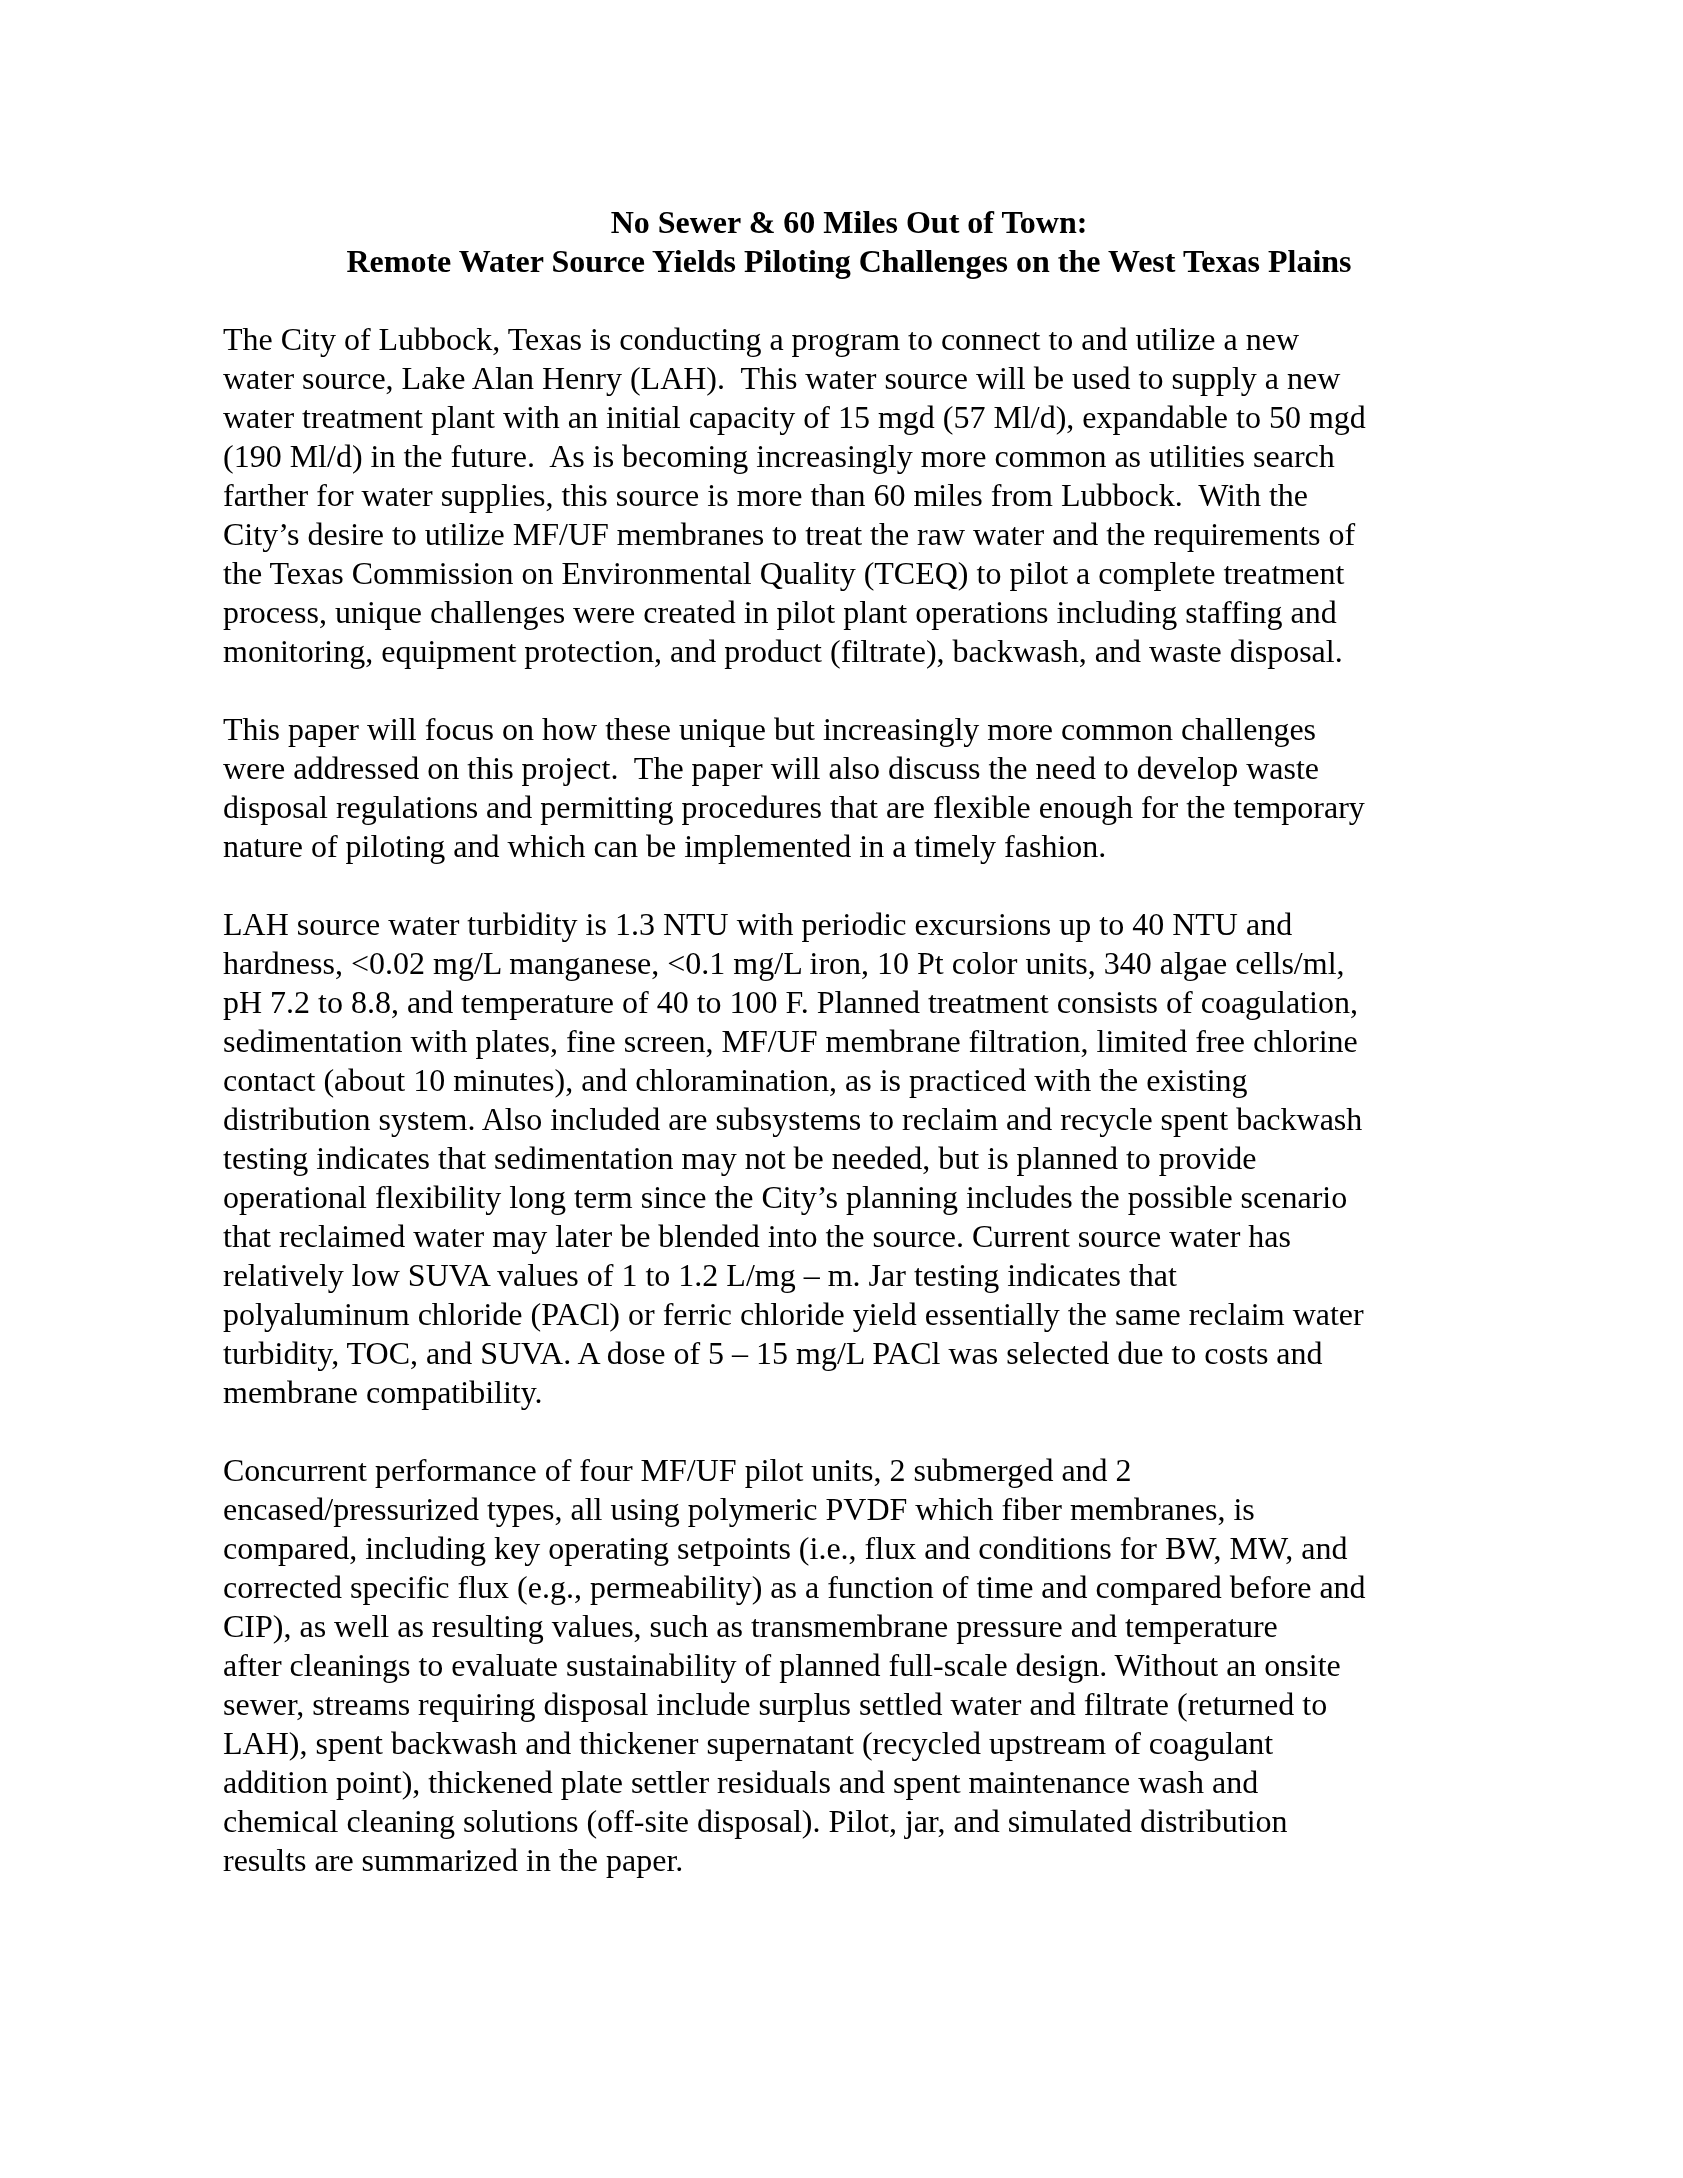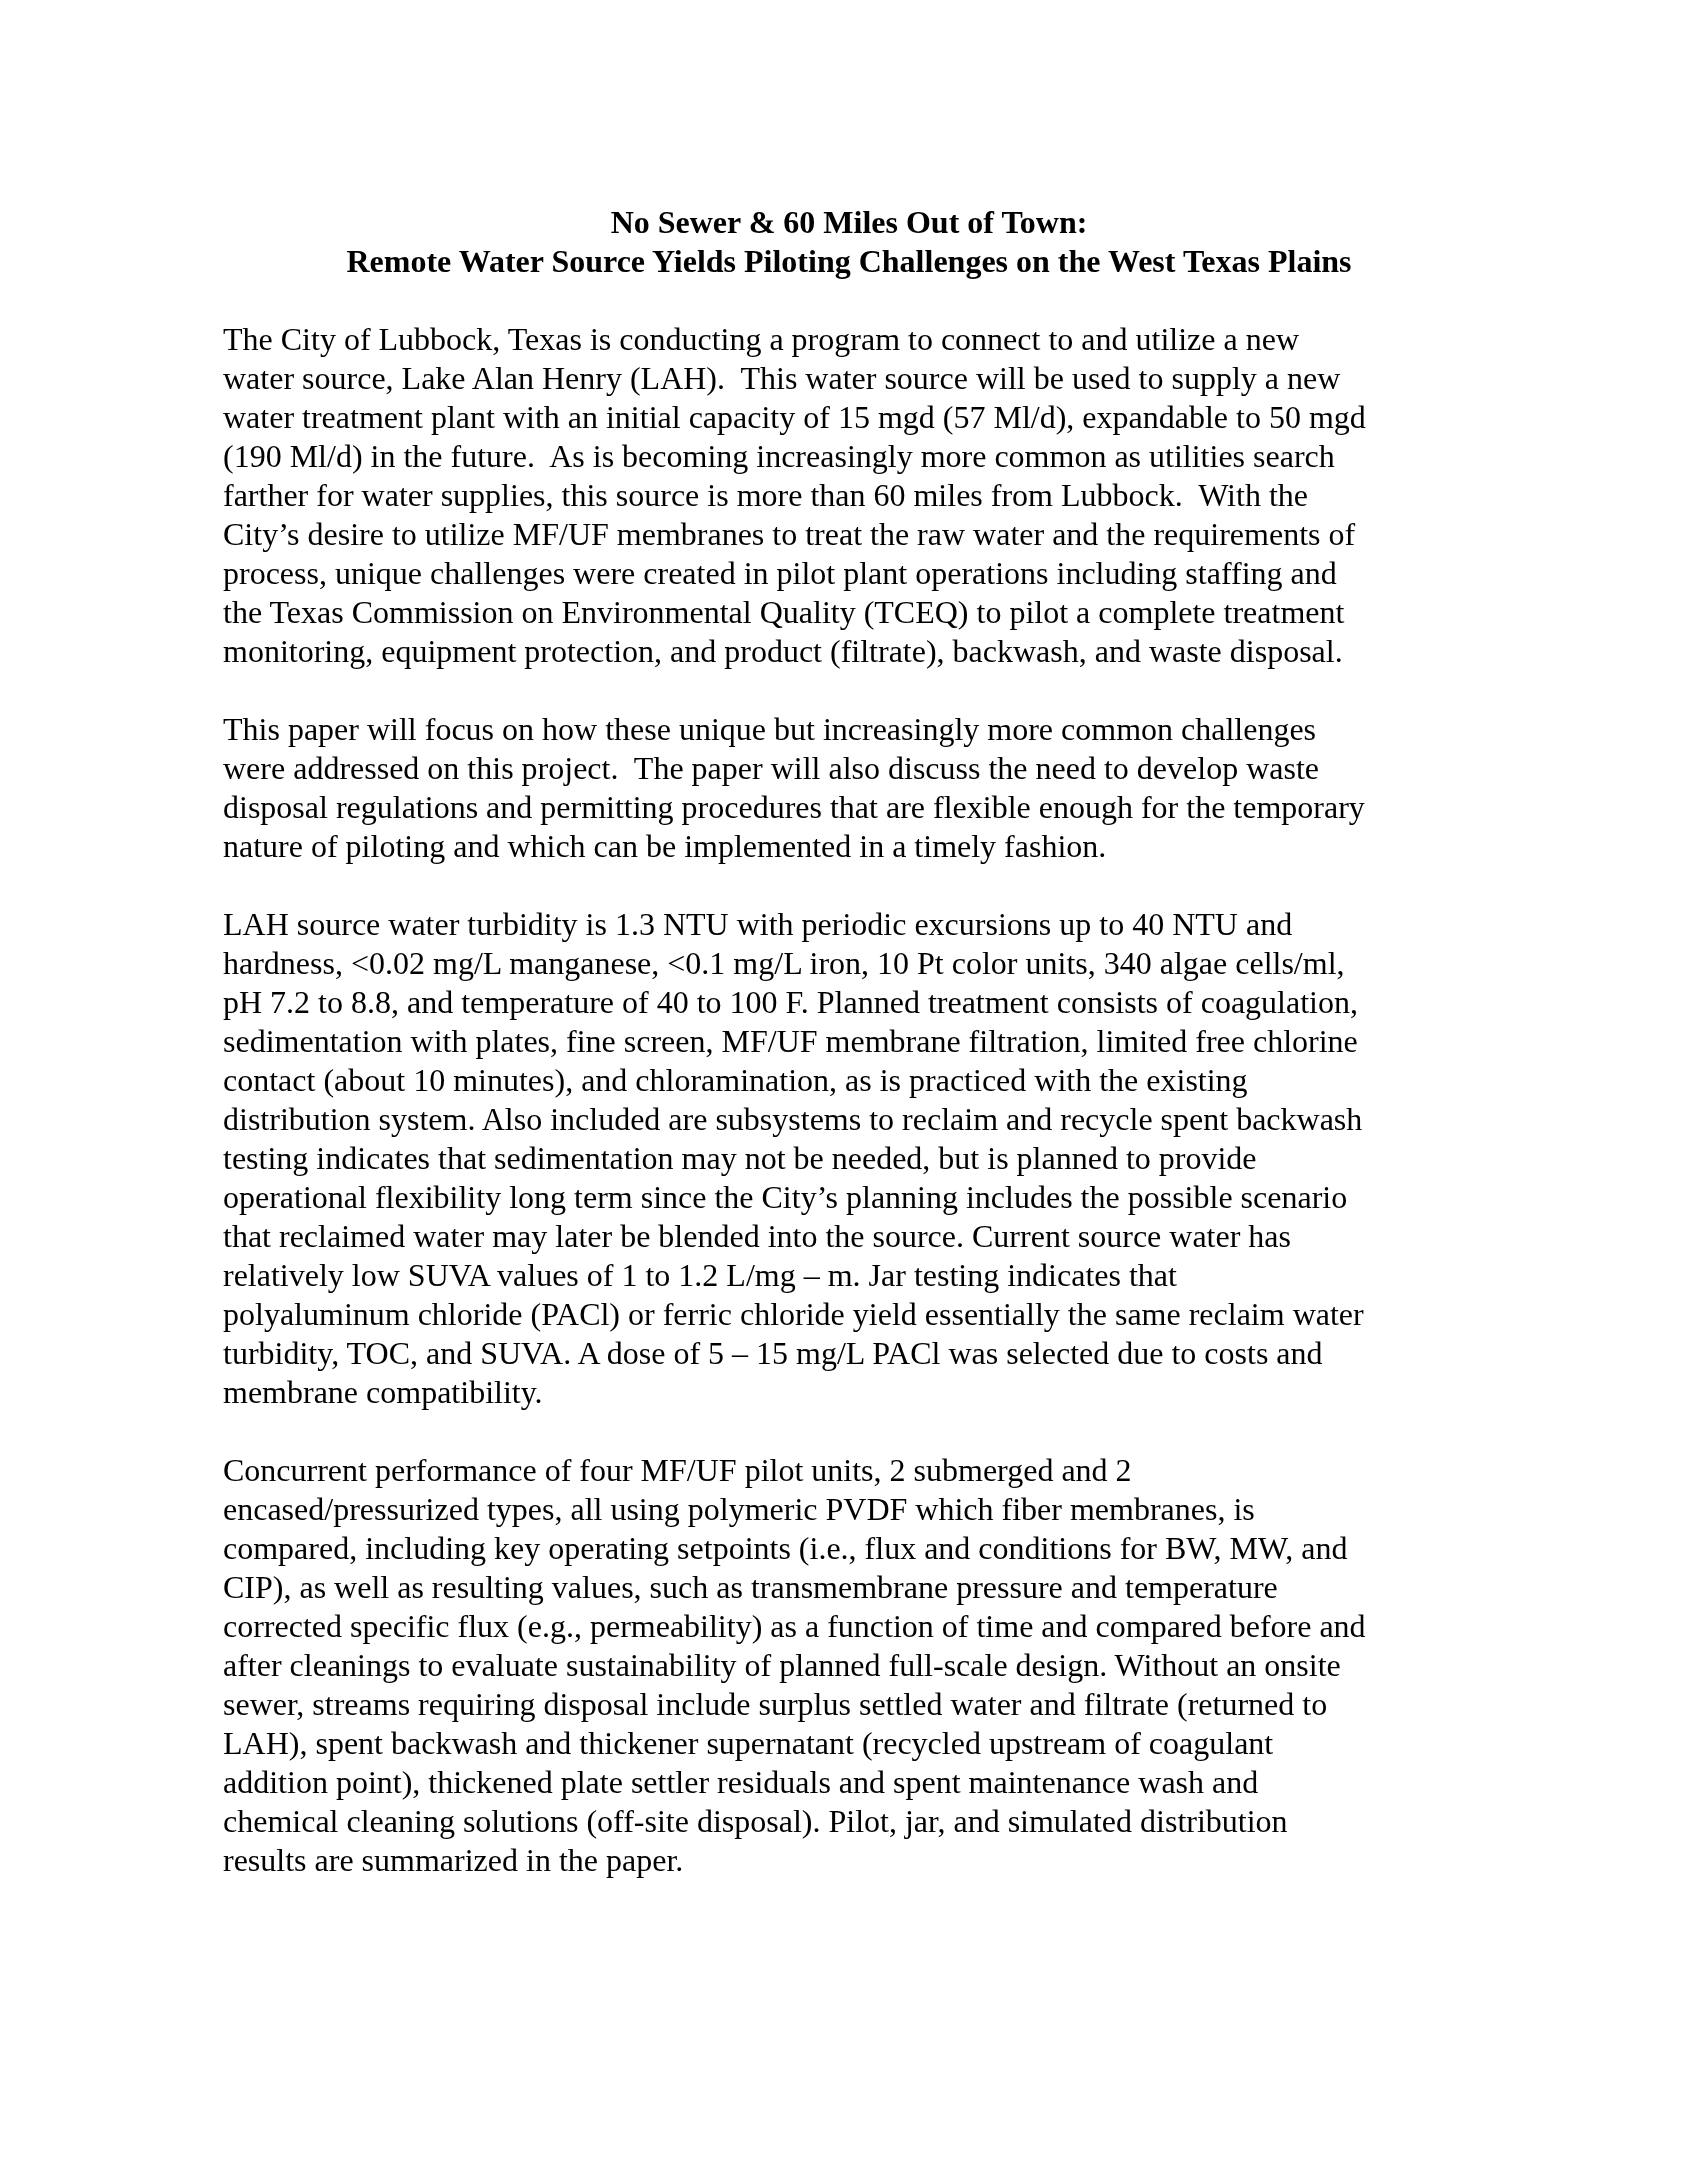--- a/index.html
+++ b/index.html
@@ -48,22 +48,22 @@
       <div class="line">Remote Water Source Yields Piloting Challenges on the West Texas Plains</div>
     </div>
     <div>
         <div class="para">
           <div class="line">The City of Lubbock, Texas is conducting a program to connect to and utilize a new</div>
           <div class="line">water source, Lake Alan Henry (LAH).  This water source will be used to supply a new</div>
           <div class="line">water treatment plant with an initial capacity of 15 mgd (57 Ml/d), expandable to 50 mgd</div>
           <div class="line">(190 Ml/d) in the future.  As is becoming increasingly more common as utilities search</div>
           <div class="line">farther for water supplies, this source is more than 60 miles from Lubbock.  With the</div>
           <div class="line">City’s desire to utilize MF/UF membranes to treat the raw water and the requirements of</div>
+          <div class="line">the Texas Commission on Environmental Quality (TCEQ) to pilot a complete treatment</div>
           <div class="line">process, unique challenges were created in pilot plant operations including staffing and</div>
-          <div class="line">the Texas Commission on Environmental Quality (TCEQ) to pilot a complete treatment</div>
           <div class="line">monitoring, equipment protection, and product (filtrate), backwash, and waste disposal.</div>
         </div>
         <div class="para">
           <div class="line">This paper will focus on how these unique but increasingly more common challenges</div>
           <div class="line">were addressed on this project.  The paper will also discuss the need to develop waste</div>
           <div class="line">disposal regulations and permitting procedures that are flexible enough for the temporary</div>
           <div class="line">nature of piloting and which can be implemented in a timely fashion.</div>
         </div>
         <div class="para">
           <div class="line">LAH source water turbidity is 1.3 NTU with periodic excursions up to 40 NTU and</div>
@@ -77,22 +77,22 @@
           <div class="line">that reclaimed water may later be blended into the source. Current source water has</div>
           <div class="line">relatively low SUVA values of 1 to 1.2 L/mg – m. Jar testing indicates that</div>
           <div class="line">polyaluminum chloride (PACl) or ferric chloride yield essentially the same reclaim water</div>
           <div class="line">turbidity, TOC, and SUVA. A dose of 5 – 15 mg/L PACl was selected due to costs and</div>
           <div class="line">membrane compatibility.</div>
         </div>
         <div class="para">
           <div class="line">Concurrent performance of four MF/UF pilot units, 2 submerged and 2</div>
           <div class="line">encased/pressurized types, all using polymeric PVDF which fiber membranes, is</div>
           <div class="line">compared, including key operating setpoints (i.e., flux and conditions for BW, MW, and</div>
+          <div class="line">corrected specific flux (e.g., permeability) as a function of time and compared before and</div>
           <div class="line">CIP), as well as resulting values, such as transmembrane pressure and temperature</div>
-          <div class="line">corrected specific flux (e.g., permeability) as a function of time and compared before and</div>
           <div class="line">after cleanings to evaluate sustainability of planned full-scale design. Without an onsite</div>
           <div class="line">sewer, streams requiring disposal include surplus settled water and filtrate (returned to</div>
           <div class="line">LAH), spent backwash and thickener supernatant (recycled upstream of coagulant</div>
           <div class="line">addition point), thickened plate settler residuals and spent maintenance wash and</div>
           <div class="line">chemical cleaning solutions (off-site disposal). Pilot, jar, and simulated distribution</div>
           <div class="line">results are summarized in the paper.</div>
         </div>
       </div>
   </div>
 </div>

